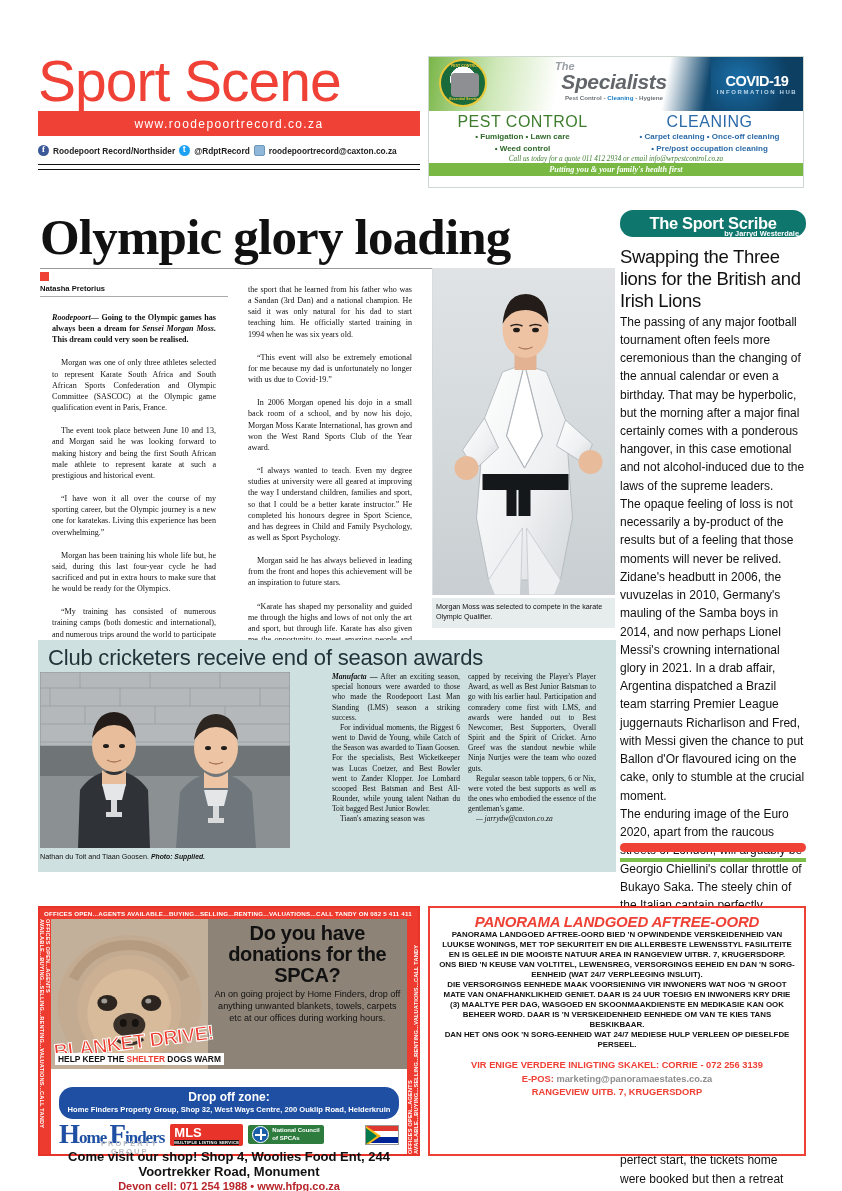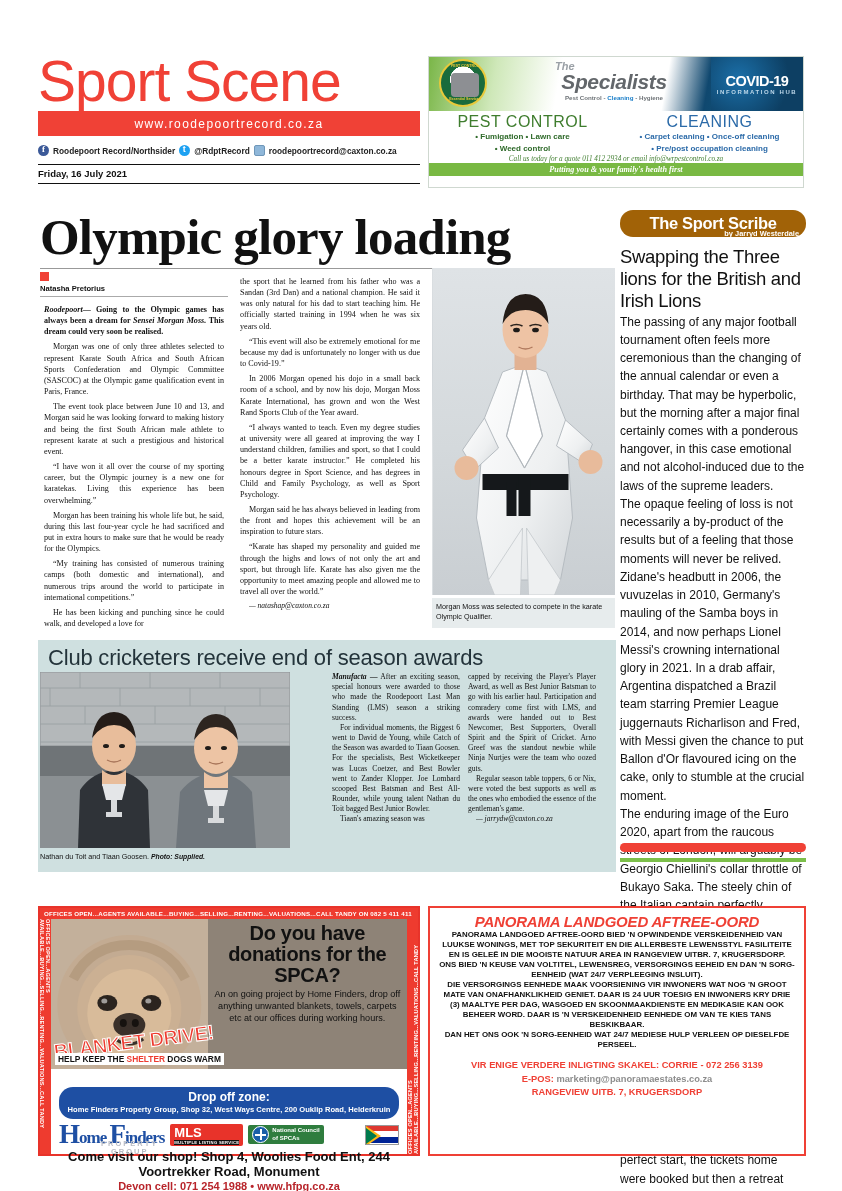--- a/index.html
+++ b/index.html
@@ -91,21 +91,21 @@
   }
   .headline-rule { position:absolute; left:40px; top:268px; width:575px; border-top:0.8px solid #999; }
 
   
   .byline-wrap{ position:absolute; left:40px; top:272px; width:188px; }
   .byline-sq{ width:9px; height:9px; background:#f04136; display:block; }
   .byline-name{ margin-top:3px; font-family:"Liberation Sans",sans-serif; font-size:7.6px; font-weight:700; color:#111;}
   .byline-rule{ margin-top:3px; border-top:0.7px solid #aaa;}
 
   .col { position:absolute; font-size:8.1px; line-height:1.38; color:#111; text-align:justify; }
-  .col p { text-indent:9px; margin:4px; }
+  .col p { text-indent:9px; margin:12px; }
   .col p.noind { text-indent:0; }
   .col p.lead { text-indent:0; }
   .lead b { font-weight:700; }
   .lead i { font-style:italic; font-weight:700; }
   .place { font-style:italic; font-weight:700; }
   .email-sig { font-style:italic; font-size:7.5px; margin-top:2px; text-indent:0;}
 
   #col1 { left:40px; top:300px; width:188px; }
   #col2 { left:236px; top:272px; width:188px; }
 
@@ -118,21 +118,21 @@
   .karateka{ position:absolute; left:50%; top:0; transform:translateX(-50%); width:183px; height:327px;}
   .capt-main{
     position:absolute; left:432px; top:598px; width:183px;
     font-family:"Liberation Sans",sans-serif; font-size:7.2px; color:#111; line-height:1.45;
     background:#e7eced; padding:4px 4px 5px 4px;
   }
 
   
   .scribe { position:absolute; left:620px; top:210px; width:186px; }
   .scribe-badge{
-    position:relative; background:#a16207; border-radius:13px; height:27px;
+    position:relative; background:#0f766e; border-radius:13px; height:27px;
     display:flex; align-items:center; justify-content:center;
   }
   .scribe-badge-t{
     font-family:"Liberation Sans",sans-serif; font-weight:700; font-size:16.5px; color:#fff;
     letter-spacing:-0.3px;
   }
   .scribe-by{
     position:absolute; right:7px; bottom:-1px;
     font-family:"Liberation Sans",sans-serif; font-size:7.4px; color:#fff; font-weight:600;
   }
@@ -278,21 +278,20 @@
     </div>
     <div class="social-row">
       <span class="sicon fb"></span>
       <span>Roodepoort Record/Northsider</span>
       <span class="sicon tw"></span>
       <span>@RdptRecord</span>
       <span class="sicon mail"></span>
       <span>roodepoortrecord@caxton.co.za</span>
     </div>
     <div class="dateline-rule"></div>
-    <div class="dateline">Friday, 16 July 2021</div>
     <div class="dateline-rule2"></div>
   </div>
 
   <div class="topad">
     <div class="topad-strip">
       <div class="topad-badge">
         <div class="topad-badge-inner"></div>
         <div class="topad-badge-top">PEST CONTROL</div>
         <div class="topad-badge-bot">Essential Services</div>
       </div>

